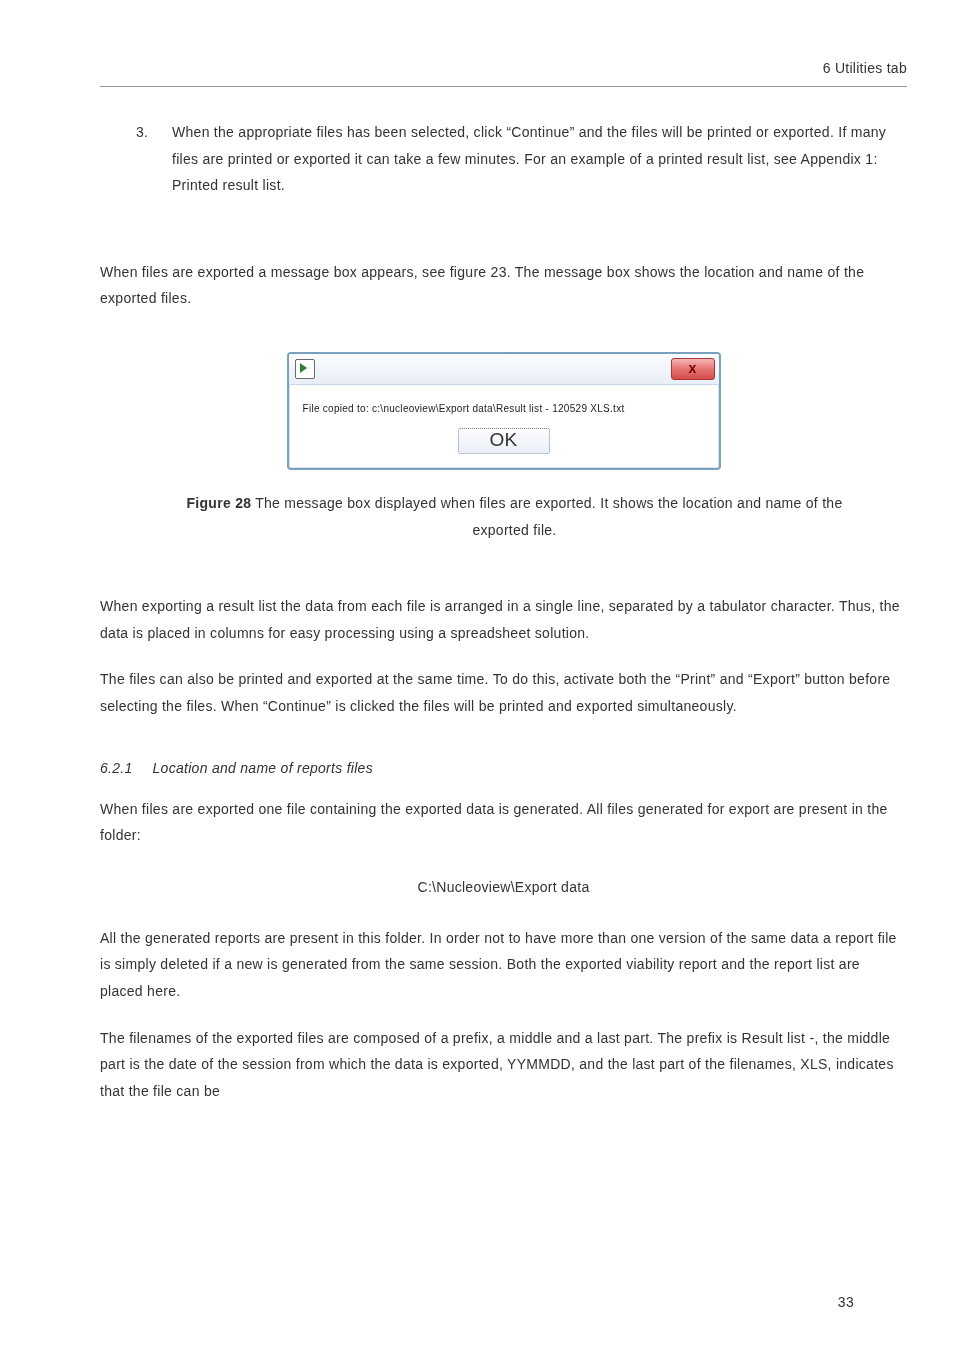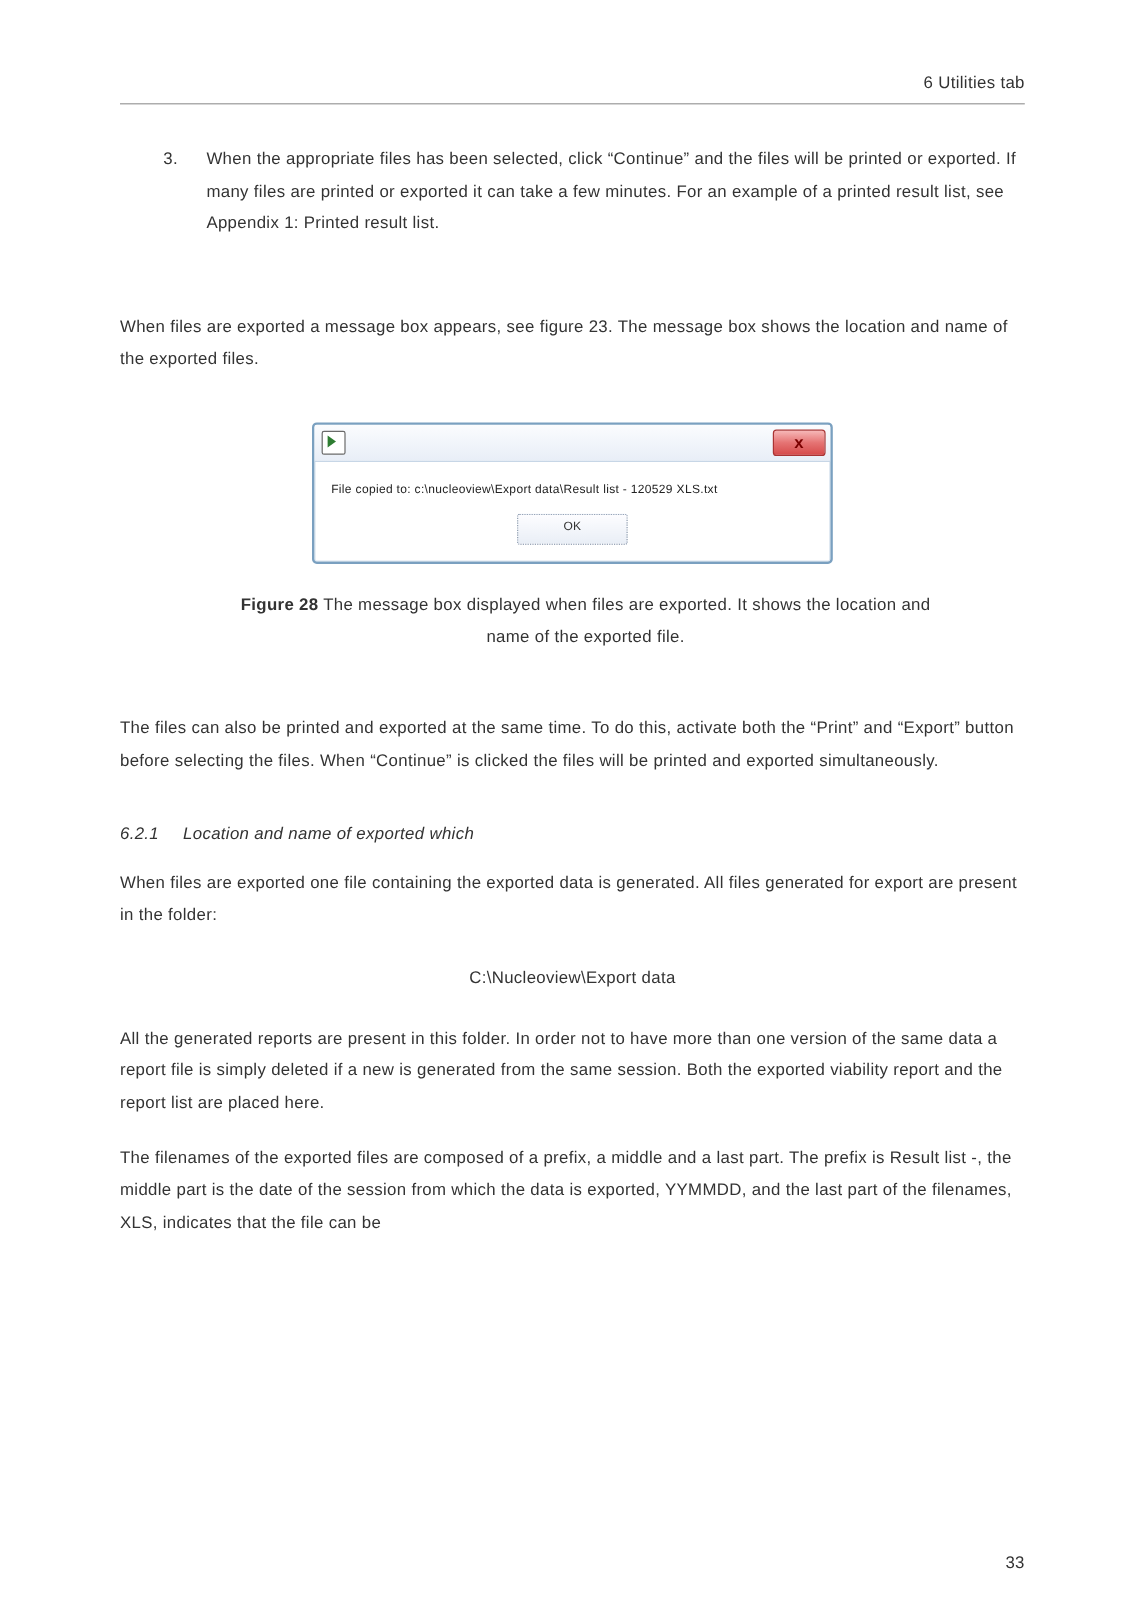--- a/index.html
+++ b/index.html
@@ -7,21 +7,21 @@
     width:954px;
     height:1350px;
     background:#fff;
     color:#333;
     font-family:Verdana, Geneva, sans-serif;
     font-size:14px;
     letter-spacing:.02em;
     position:relative;
   }
   .page{
-    padding:60px 100px 0 100px;
+    padding:60px 47px 0 100px;
   }
   .hdr{
     text-align:right;
     font-size:14px;
     padding-bottom:10px;
     border-bottom:1px solid #999;
     margin-bottom:32px;
   }
   .ol-item{
     display:flex;
@@ -60,21 +60,21 @@
     width:42px;height:20px;border:1px solid #a33;border-radius:3px;
     background:linear-gradient(#f6b7b7,#e57373,#d64b4b);
     color:#7a0000;font-weight:bold;font-size:14px;line-height:18px;text-align:center;
     font-family:Arial,sans-serif;
   }
   .dlg-body{padding:18px 14px 6px;font-family:"Segoe UI",Tahoma,sans-serif;font-size:10px;color:#222}
   .dlg-btnrow{display:flex;justify-content:center;padding:8px 0 14px}
   .dlg-btn{
     width:90px;height:24px;border:1px dotted #7a8aa0;border-radius:2px;
     background:linear-gradient(#fdfdff,#e9eef6);
-    font-family:"Segoe UI",Tahoma,sans-serif;font-size:10px;text-align:center;line-height:22px;
+    font-family:"Segoe UI",Tahoma,sans-serif;font-size:19px;text-align:center;line-height:22px;
   }
   .fig-cap{
     text-align:center;line-height:1.9;margin:18px 60px 50px 82px;
   }
   .fig-cap b{font-weight:bold}
   .subhead{
     font-style:italic;
     margin:40px 0 6px 0;
     display:flex;gap:20px;align-items:flex-end;
   }
@@ -107,25 +107,26 @@
       <div class="dlg-btnrow">
         <div class="dlg-btn">OK</div>
       </div>
     </div>
   </div>
 
   <div class="fig-cap">
     <b>Figure 28</b><span> The message box displayed when files are exported. It shows the location and name of the exported file.</span>
   </div>
 
+  <div class="para">When exporting a result list the data from each file is arranged in a single line, separated by a tabulator character. Thus, the data is placed in columns for easy processing using a spreadsheet solution.</div>
   <div class="para">The files can also be printed and exported at the same time. To do this, activate both the “Print” and “Export” button before selecting the files. When “Continue” is clicked the files will be printed and exported simultaneously.</div>
 
   <div class="subhead">
     <span>6.2.1</span>
-    <span>Location and name of exported which</span>
+    <span>Location and name of reports files</span>
   </div>
 
   <div class="para" style="margin-top:20px">When files are exported one file containing the exported data is generated. All files generated for export are present in the folder:</div>
 
   <div class="center-mono">C:\Nucleoview\Export data</div>
 
   <div class="para">All the generated reports are present in this folder. In order not to have more than one version of the same data a report file is simply deleted if a new is generated from the same session. Both the exported viability report and the report list are placed here.</div>
   <div class="para">The filenames of the exported files are composed of a prefix, a middle and a last part. The prefix is Result list -, the middle part is the date of the session from which the data is exported, YYMMDD, and the last part of the filenames, XLS, indicates that the file can be</div>
 
 </div>

